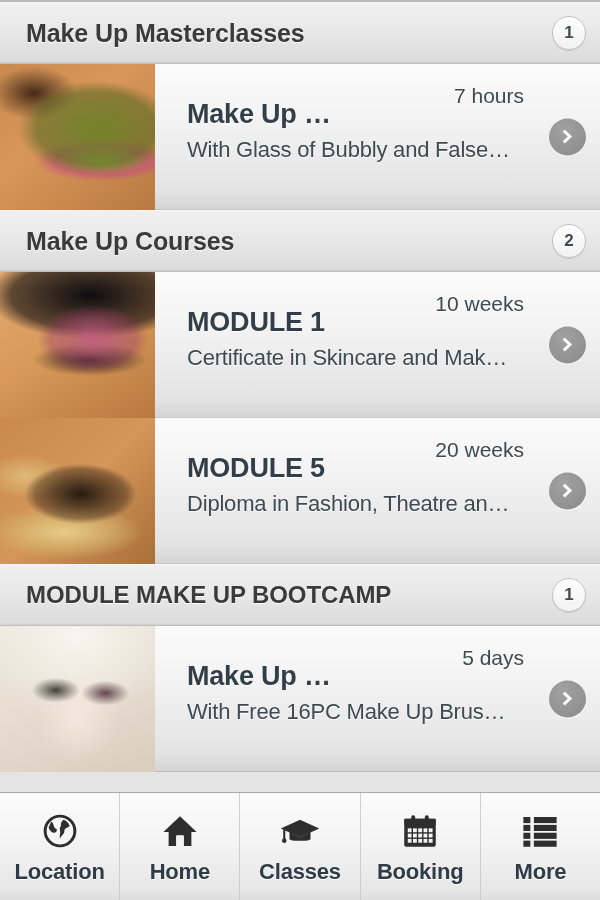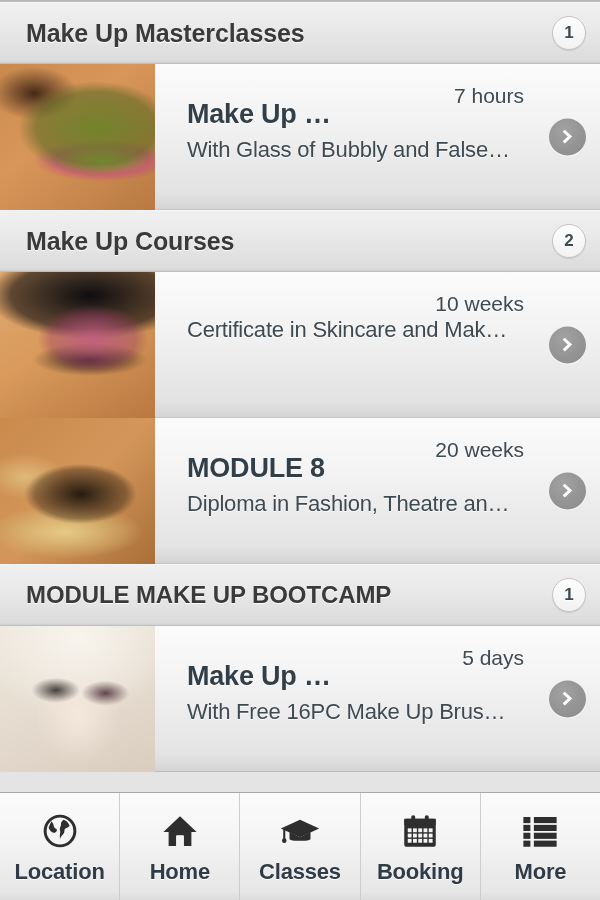--- a/index.html
+++ b/index.html
@@ -198,35 +198,36 @@
       </div>
       <div class="section-header">
         <div class="section-title">Make Up Courses</div>
         <div class="count-badge">2</div>
       </div>
       <div class="row">
         <div class="thumb">
           <div class="scene sc2"></div>
         </div>
         <div class="row-body">
+          <div class="row-title">MODULE 1</div>
           <div class="row-sub">Certificate in Skincare and Mak…</div>
           <div class="row-duration">10 weeks</div>
           <div class="chevron-btn">
             <svg viewBox="0 0 24 24" width="22" height="22" xmlns="http://www.w3.org/2000/svg">
               <path d="M8.5 4.5 L16.5 12 L8.5 19.5 L6.2 17.3 L11.8 12 L6.2 6.7 Z" fill="#ffffff"></path>
             </svg>
           </div>
         </div>
       </div>
       <div class="row">
         <div class="thumb">
           <div class="scene sc3"></div>
         </div>
         <div class="row-body">
-          <div class="row-title">MODULE 8</div>
+          <div class="row-title">MODULE 5</div>
           <div class="row-sub">Diploma in Fashion, Theatre an…</div>
           <div class="row-duration">20 weeks</div>
           <div class="chevron-btn">
             <svg viewBox="0 0 24 24" width="22" height="22" xmlns="http://www.w3.org/2000/svg">
               <path d="M8.5 4.5 L16.5 12 L8.5 19.5 L6.2 17.3 L11.8 12 L6.2 6.7 Z" fill="#ffffff"></path>
             </svg>
           </div>
         </div>
       </div>
       <div class="section-header">

